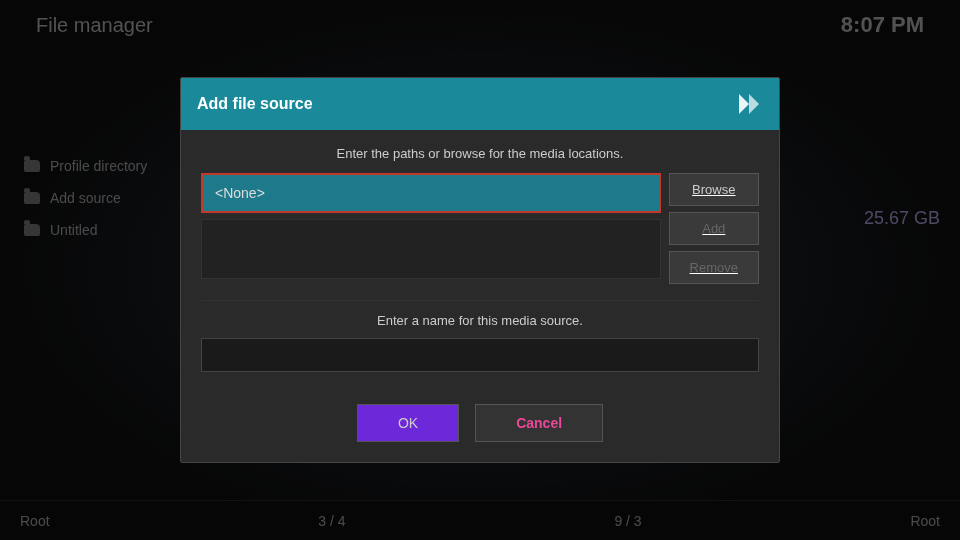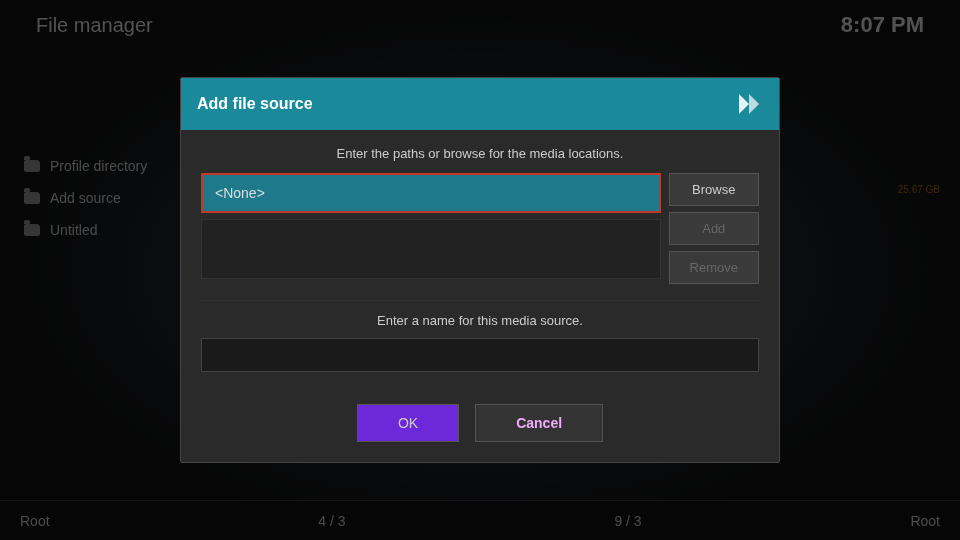--- a/index.html
+++ b/index.html
@@ -95,23 +95,23 @@
     }
     .footer-text {
       font-size: 14px;
       color: #bbb;
     }
 
     
     .storage-info {
       position: absolute;
       right: 20px;
-      top: 184px;
-      font-size: 10px;
-      color: #a16207;
+      top: 208px;
+      font-size: 18px;
+      color: #c4b5fd;
       z-index: 10;
     }
 
     
     .modal-overlay {
       position: absolute;
       top: 0; left: 0; right: 0; bottom: 0;
       background: rgba(0,0,0,0.6);
       z-index: 20;
       display: flex;
@@ -203,20 +203,21 @@
       min-height: 60px;
       background: #222;
       border: 1px solid #333;
       margin-bottom: 0;
     }
 
     .source-row {
       display: flex;
       gap: 8px;
       align-items: flex-start;
+      text-decoration: underline;
     }
     .source-list-wrapper {
       flex: 1;
     }
 
     .name-section {
       margin-top: 16px;
       padding-top: 12px;
       border-top: 1px solid #333;
     }
@@ -246,21 +247,21 @@
       background: #6d28d9;
       border: 1px solid #555;
       color: #ccc;
       padding: 10px 40px;
       font-size: 14px;
       cursor: pointer;
     }
     .btn-cancel {
       background: #333;
       border: 1px solid #555;
-      color: #f0abfc;
+      color: #ec4899;
       padding: 10px 40px;
       font-size: 14px;
       cursor: pointer;
       font-weight: bold;
     }
   </style>
 </head>
 <body>
 
 <div class="bg-overlay"></div>
@@ -282,21 +283,21 @@
   <div class="sidebar-item">
     <div class="folder-icon"></div>
     <span>Untitled</span>
   </div>
 </div>
 
 <div class="storage-info">25.67 GB</div>
 
 <div class="footer">
   <span class="footer-text">Root</span>
-  <span class="footer-text">4 / 3</span>
+  <span class="footer-text">3 / 4</span>
   <span class="footer-text">9 / 3</span>
   <span class="footer-text">Root</span>
 </div>
 
 <div class="modal-overlay">
   <div class="dialog">
 
     <div class="dialog-header">
       <span class="dialog-header-title">Add file source</span>
       <svg class="kodi-logo" viewBox="0 0 28 28" xmlns="http://www.w3.org/2000/svg">

